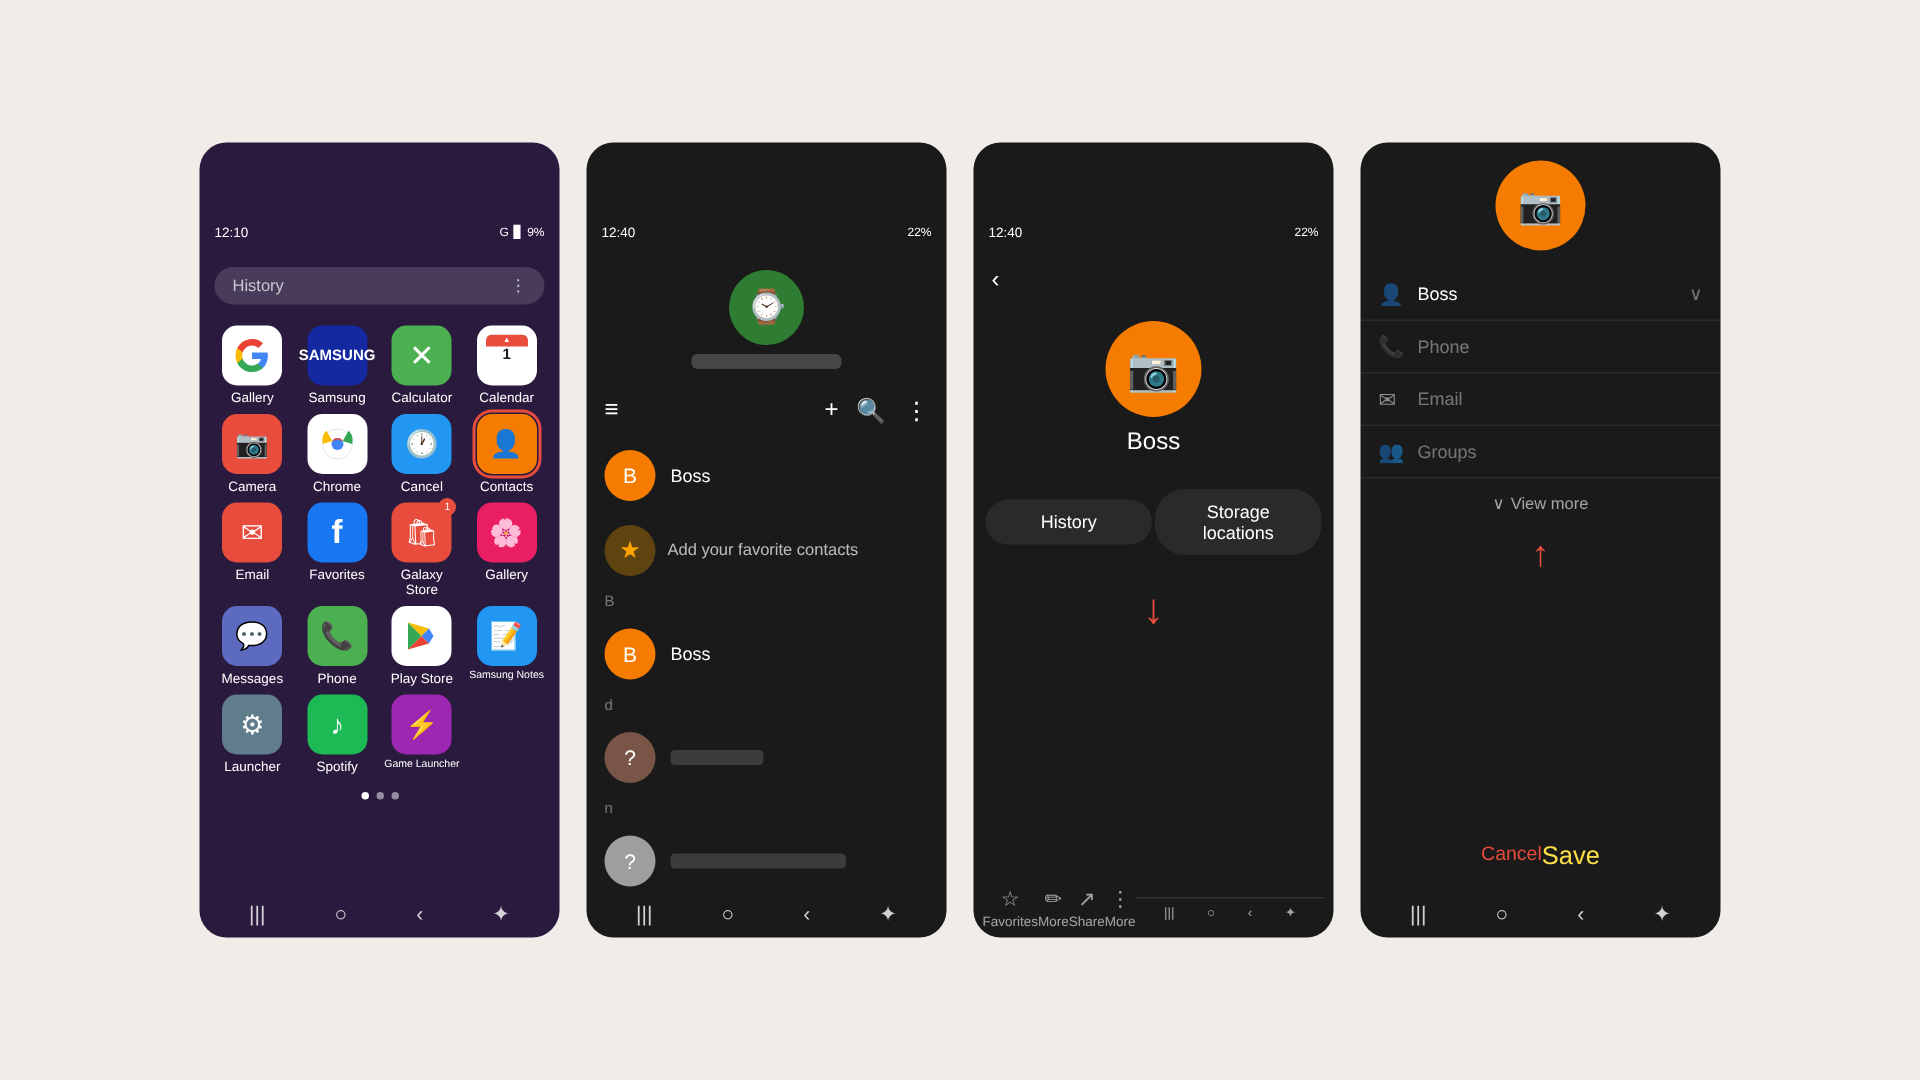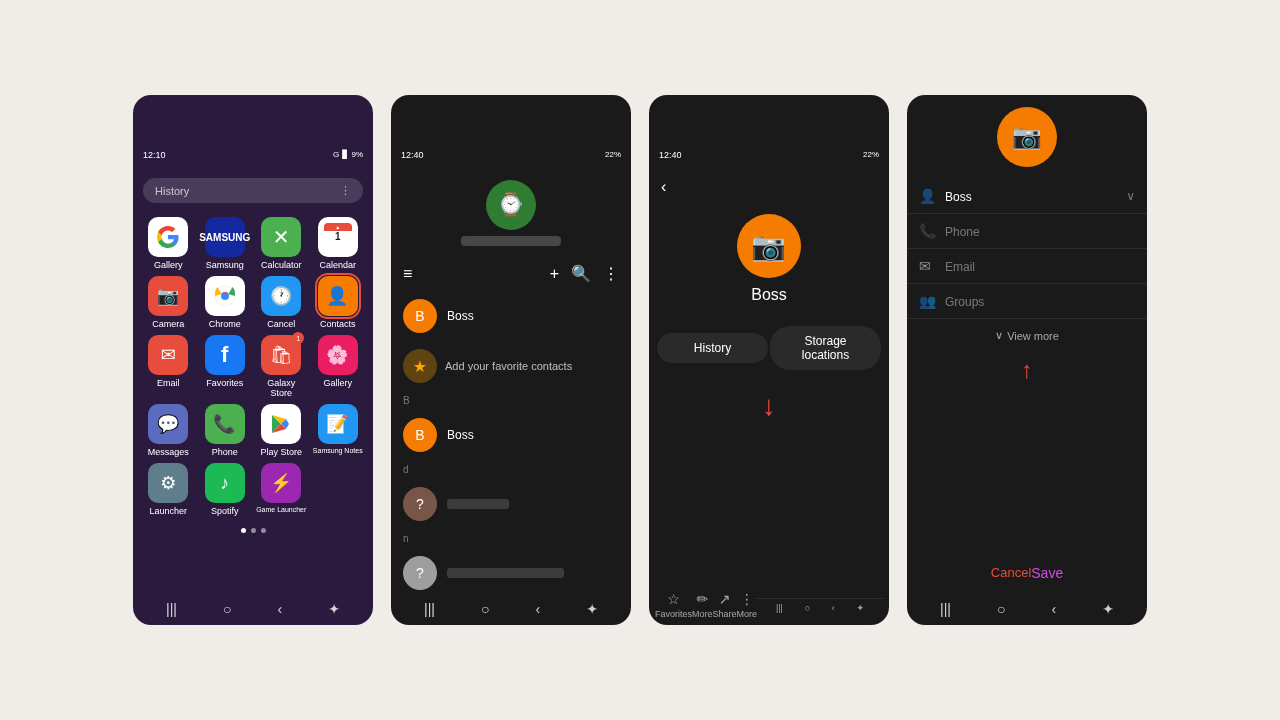--- a/index.html
+++ b/index.html
@@ -357,21 +357,21 @@
     }
     .edit-footer {
       position: absolute;
       bottom: 36px;
       left: 0; right: 0;
       display: flex;
       justify-content: center;
       padding: 8px 32px;
     }
     .cancel-btn { color: #e74c3c; font-size: 13px; font-weight: 500; }
-    .save-btn { color: #d946ef; font-size: 14px; font-weight: 500; }
+    .save-btn { color: #fde047; font-size: 17px; font-weight: 500; }
 
     
     .google-icon {
       width: 24px;
       height: 24px;
     }
     
     .calendar-icon-inner {
       background: #fff;
       width: 28px;

